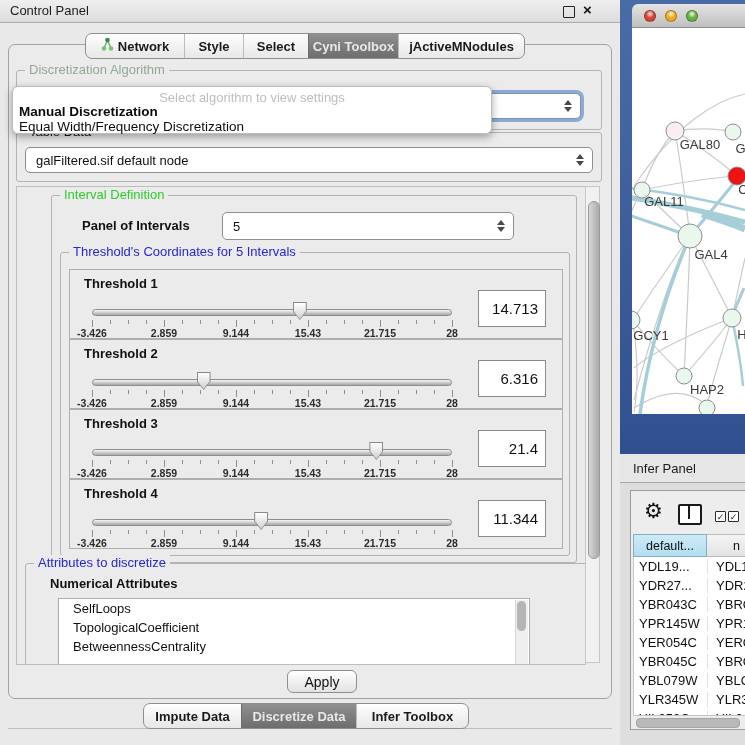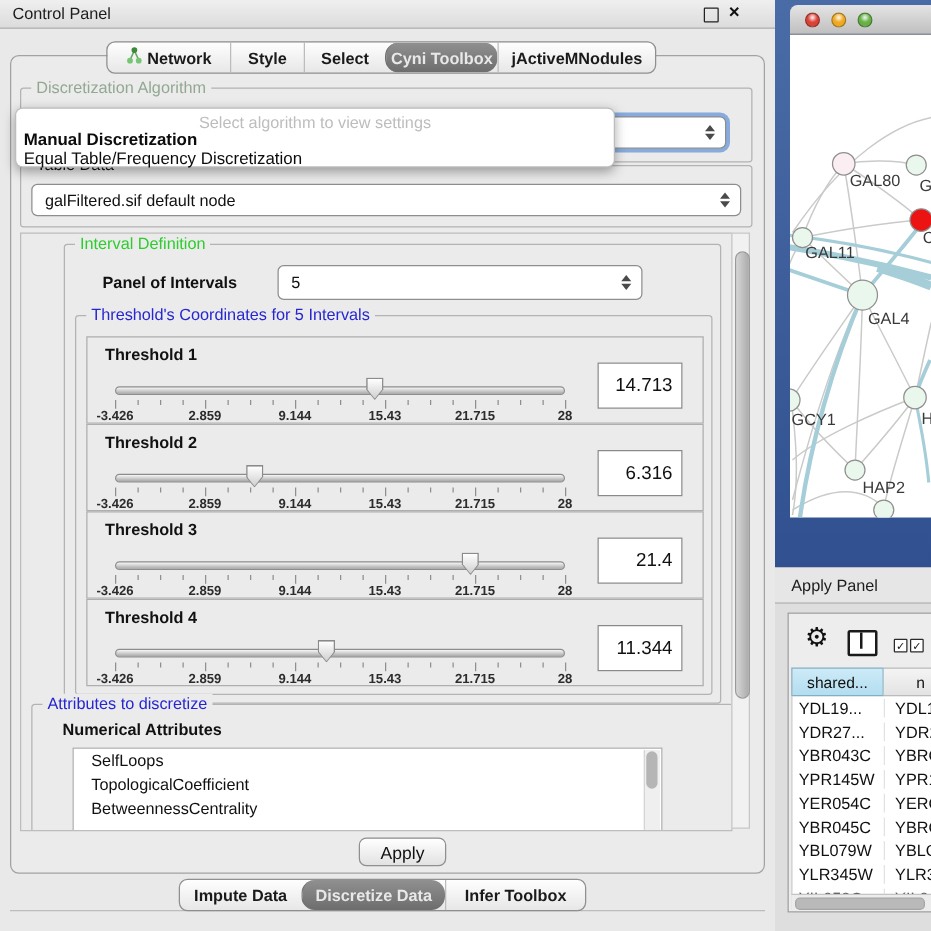--- a/index.html
+++ b/index.html
@@ -14,21 +14,21 @@
   .close-btn{position:absolute;left:583px;top:1px;font-size:15px;font-weight:bold;color:#111;}
   .cp-main{position:absolute;left:8px;top:44px;width:602px;height:653px;background:#ebebeb;
         border:1px solid #a2a2a2;border-radius:7px;}
   .bottomline{position:absolute;left:8px;top:728px;width:604px;height:1px;background:#bdbdbd;}
   
   .segbar{position:absolute;display:flex;height:24px;border:1px solid #8f8f8f;border-radius:7px;
         overflow:hidden;background:linear-gradient(#fefefe,#e7e7e7);z-index:6;}
   .seg{display:flex;align-items:center;justify-content:center;gap:4px;font-size:13px;font-weight:bold;
         color:#1a1a1a;border-left:1px solid #bcbcbc;box-sizing:border-box;}
   .seg:first-child{border-left:none;}
-  .seg.sel{background:linear-gradient(#909090,#6d6d6d);color:#e8e8e8;border-left-color:#6d6d6d;border-radius:11px;}
+  .seg.sel{background:linear-gradient(#909090,#6d6d6d);color:#e8e8e8;border-left-color:#6d6d6d;}
   
   .group{position:absolute;border:1px solid #b3b3b3;border-radius:3px;box-sizing:border-box;}
   .legend{position:absolute;top:-9px;left:8px;background:#ebebeb;padding:0 4px;font-size:13px;white-space:nowrap;}
   .lg-green{color:#2ecc2e;}.lg-blue{color:#2626d2;}.lg-dim{color:#93a893;}.lg-black{color:#141414;}
   
   .combo{position:absolute;background:#fff;border:1px solid #8e8e8e;border-radius:5px;box-sizing:border-box;}
   .combo .cval{position:absolute;left:10px;top:50%;transform:translateY(-50%);font-size:13px;color:#111;white-space:nowrap;}
   .combo.focus{box-shadow:0 0 0 3px rgba(100,150,215,.75);}
   .spin{position:absolute;right:8px;top:50%;transform:translateY(-50%);display:flex;flex-direction:column;gap:2px;}
   .spin i{display:block;width:0;height:0;border-left:4px solid transparent;border-right:4px solid transparent;}
@@ -147,21 +147,21 @@
             <i class="up"></i>
             <i class="dn"></i>
           </span>
       </div>
     </div>
 
     <div class="popup">
       <div class="hint">Select algorithm to view settings</div>
       <div id="popup-options">
           <div class="opt bold" style="top: 17px;">Manual Discretization</div>
-          <div class="opt" style="top: 32px;">Equal Table/Frequency Discretization</div>
+          <div class="opt" style="top: 32px;">Equal Width/Frequency Discretization</div>
         </div>
     </div>
 
     <div class="group" style="left:16px;top:132px;width:586px;height:50px;">
       <span class="legend lg-black">Table Data</span>
       <div class="combo" style="left:8px;top:14px;width:568px;height:26px;">
         <span class="cval">galFiltered.sif default node</span>
         <span class="spin">
             <i class="up"></i>
             <i class="dn"></i>
@@ -440,34 +440,34 @@
               <text x="742" y="339" text-anchor="middle" font-size="13" fill="#3a3a3a" font-family="&quot;Liberation Sans&quot;, sans-serif">H</text>
               <circle cx="684" cy="376" r="8" fill="#eaf7ec" stroke="#8f8f8f"></circle>
               <text x="707" y="394" text-anchor="middle" font-size="13" fill="#3a3a3a" font-family="&quot;Liberation Sans&quot;, sans-serif">HAP2</text>
               <circle cx="707" cy="408" r="8" fill="#eaf7ec" stroke="#8f8f8f"></circle>
             </g>
         </svg>
       </div>
     </div>
 
     <div class="tp-titlebar">
-      <span class="tp-title">Apply Panel</span>
+      <span class="tp-title">Infer Panel</span>
     </div>
 
     <div class="tp-body">
       <div class="tp-box">
         <span class="gear">⚙</span>
         <span class="split-icon">
             <i></i>
           </span>
         <span class="chk" style="left:84px;">✓</span>
         <span class="chk" style="left:97px;">✓</span>
         <div class="tp-table">
           <div class="tp-head">
-            <div class="tp-th selcol">shared...</div>
+            <div class="tp-th selcol">default...</div>
             <div class="tp-th col2">n</div>
           </div>
           <div class="tp-rows" id="tp-rows">
               <div class="tp-row">
                 <div class="c1">YDL19...</div>
                 <div class="c2">YDL1</div>
               </div>
               <div class="tp-row">
                 <div class="c1">YDR27...</div>
                 <div class="c2">YDR2</div>

